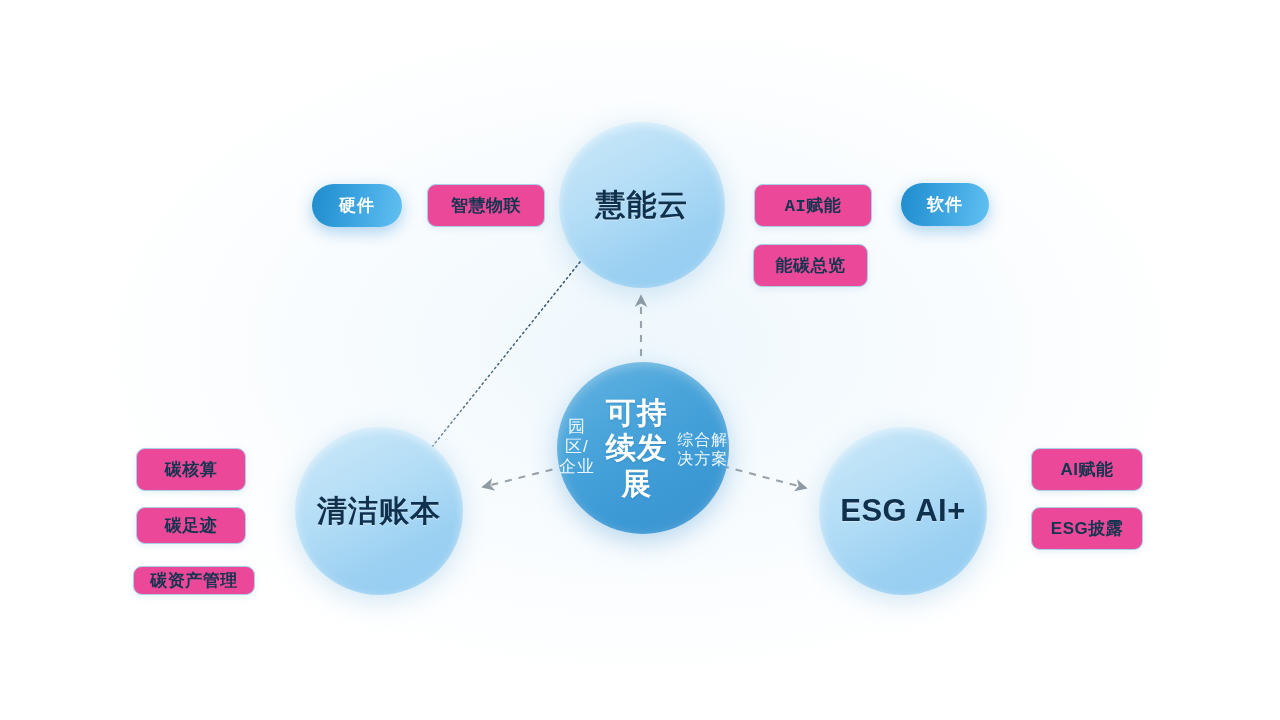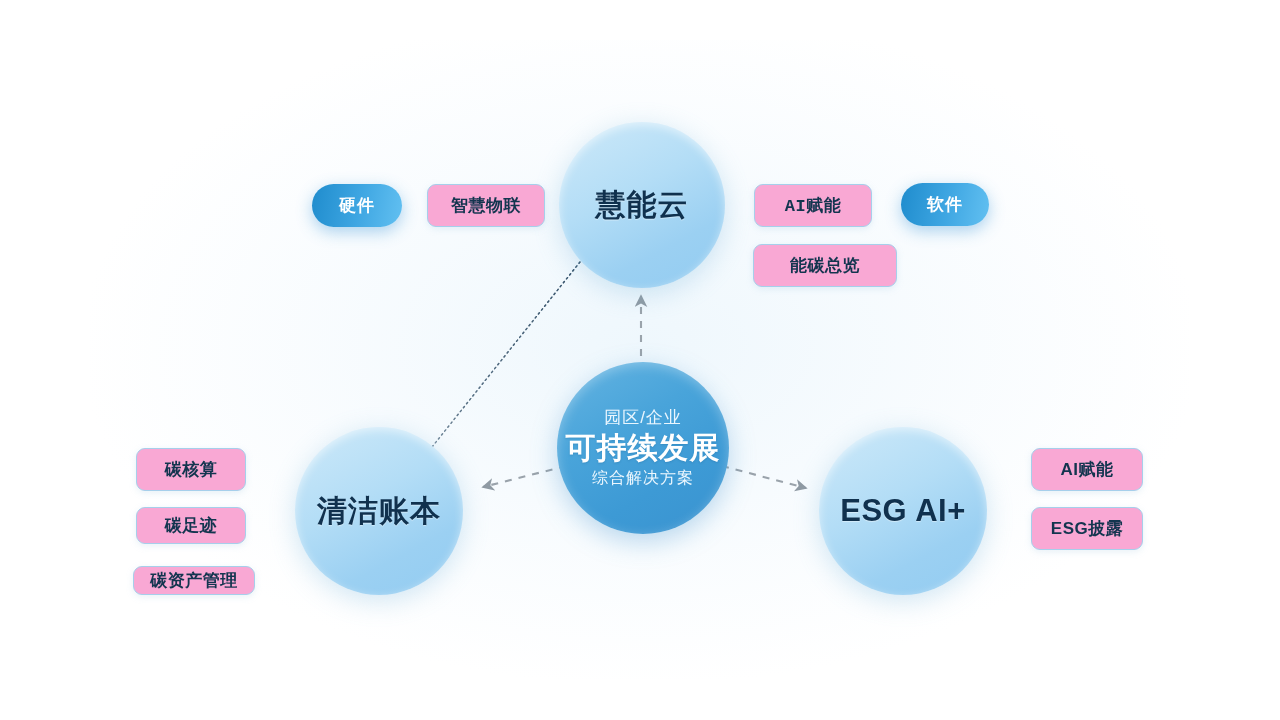--- a/index.html
+++ b/index.html
@@ -73,22 +73,22 @@
   #node-right {
     left: 819px;  top: 427px;  width: 168px; height: 168px;
   }
   #node-right .node-label { font-size: 31px; letter-spacing: 0.5px; }
 
   .node-center {
     left: 557px; top: 362px; width: 172px; height: 172px;
     background: linear-gradient(150deg, #64b4e2 0%, #49a4da 38%, #3d9ad5 68%, #3a93d0 100%);
     box-shadow: 0 8px 26px rgba(70,150,205,0.35),
                 inset 0 3px 12px rgba(255,255,255,0.30);
-    flex-direction: column;
     line-height: 1.18;
+    justify-content: flex-end;
   }
   .center-top {
     color: #eaf6fe;
     font-size: 17px;
     letter-spacing: 1px;
     margin-bottom: 2px;
   }
   .center-main {
     color: #ffffff;
     font-size: 30px;
@@ -110,40 +110,40 @@
     display: flex;
     align-items: center;
     justify-content: center;
     white-space: nowrap;
     font-size: 17px;
     font-weight: bold;
     letter-spacing: 0.5px;
     margin-top: 23px;
   }
   .pill-outline {
-    background: #f9a8d4;
+    background: #ec4899;
     border: 1.3px solid #a6cfeb;
     border-radius: 9px;
     color: #13354f;
     box-shadow: 0 2px 7px rgba(150,190,220,0.22);
   }
   .pill-filled {
     border-radius: 999px;
     color: #ffffff;
     background: linear-gradient(100deg, #1f8ccd 0%, #3ea6e2 52%, #62c0f1 100%);
     box-shadow: 0 5px 16px rgba(60,150,215,0.42);
     border: none;
     letter-spacing: 1px;
   }
 
   #pill-hardware   { left: 312px; top: 161px; width: 90px;  height: 43px; }
   #pill-iot        { left: 427px; top: 161px; width: 118px; height: 43px; }
   #pill-ai         { left: 754px; top: 161px; width: 118px; height: 43px; font-family: Liberation Mono, monospace; }
   #pill-software   { left: 901px; top: 160px; width: 88px;  height: 43px; }
-  #pill-energy     { left: 753px; top: 221px; width: 144px; height: 43px; }
+  #pill-energy     { left: 753px; top: 221px; width: 115px; height: 43px; }
 
   #pill-carbon-acc  { left: 136px; top: 425px; width: 110px; height: 43px; }
   #pill-carbon-foot { left: 136px; top: 484px; width: 110px; height: 37px; }
   #pill-carbon-asset{ left: 133px; top: 543px; width: 122px; height: 29px; }
 
   #pill-esg-manage { left: 1031px; top: 425px; width: 112px; height: 43px; }
   #pill-esg-disc   { left: 1031px; top: 484px; width: 112px; height: 43px; }
 </style>
 </head>
 <body>

